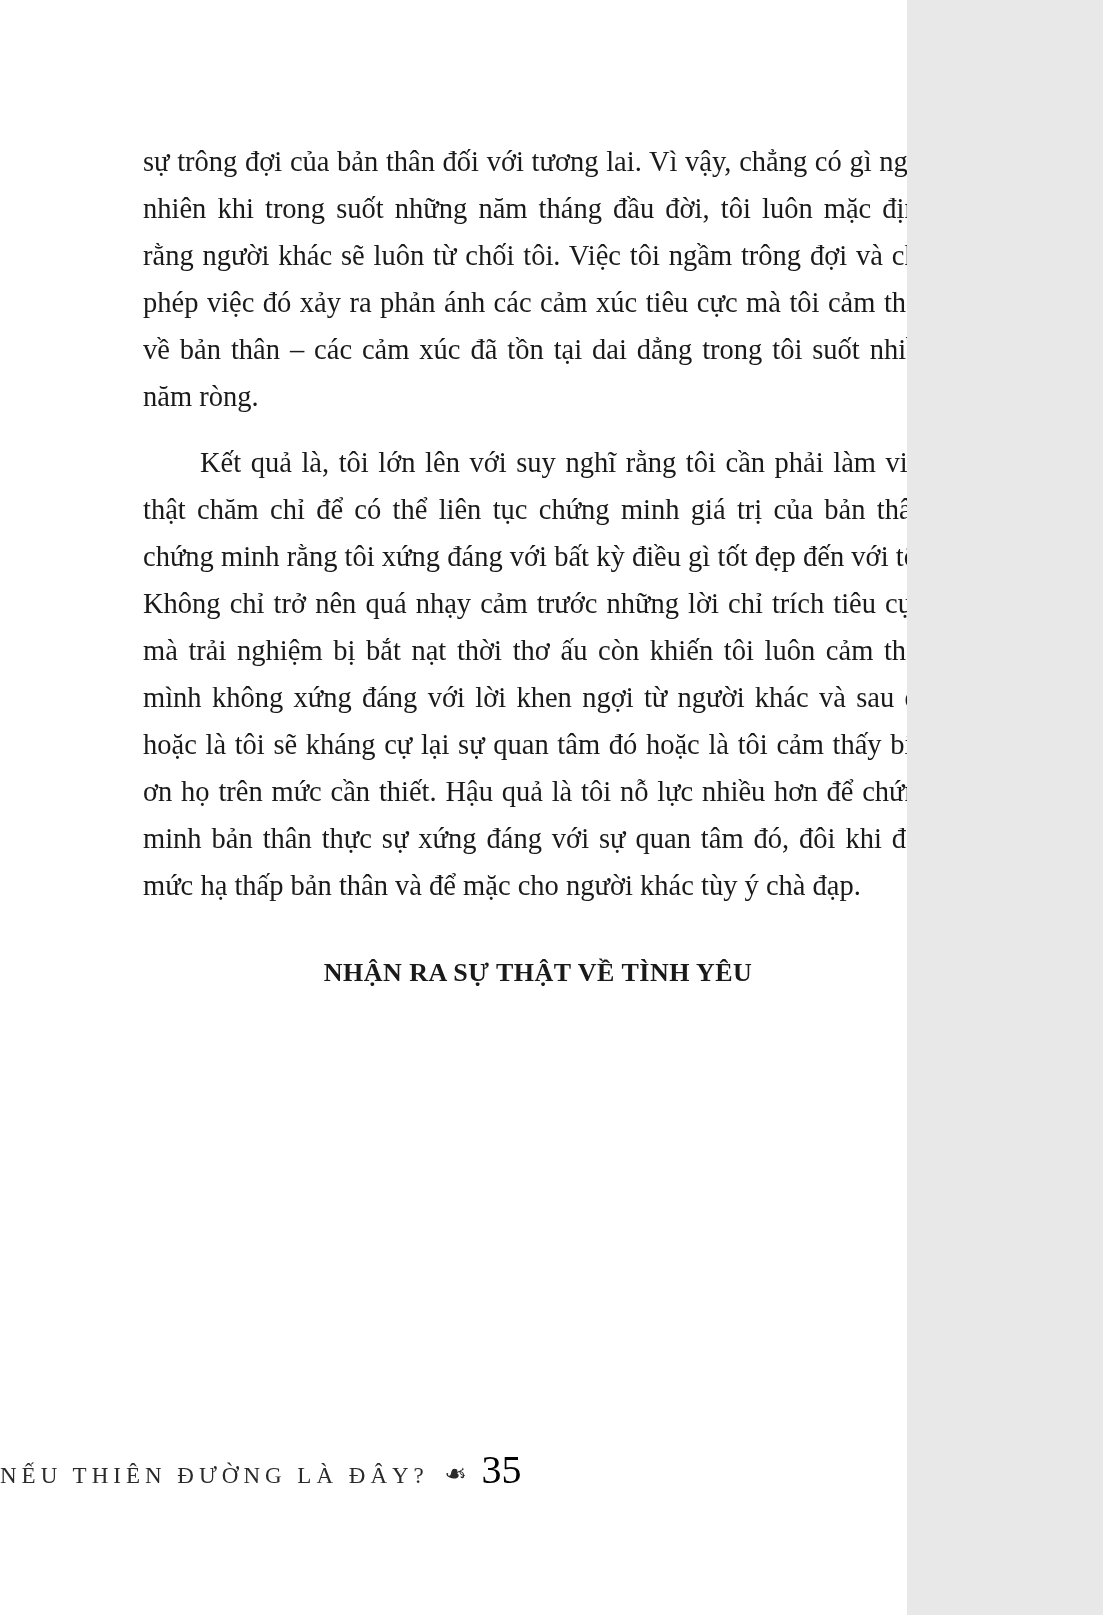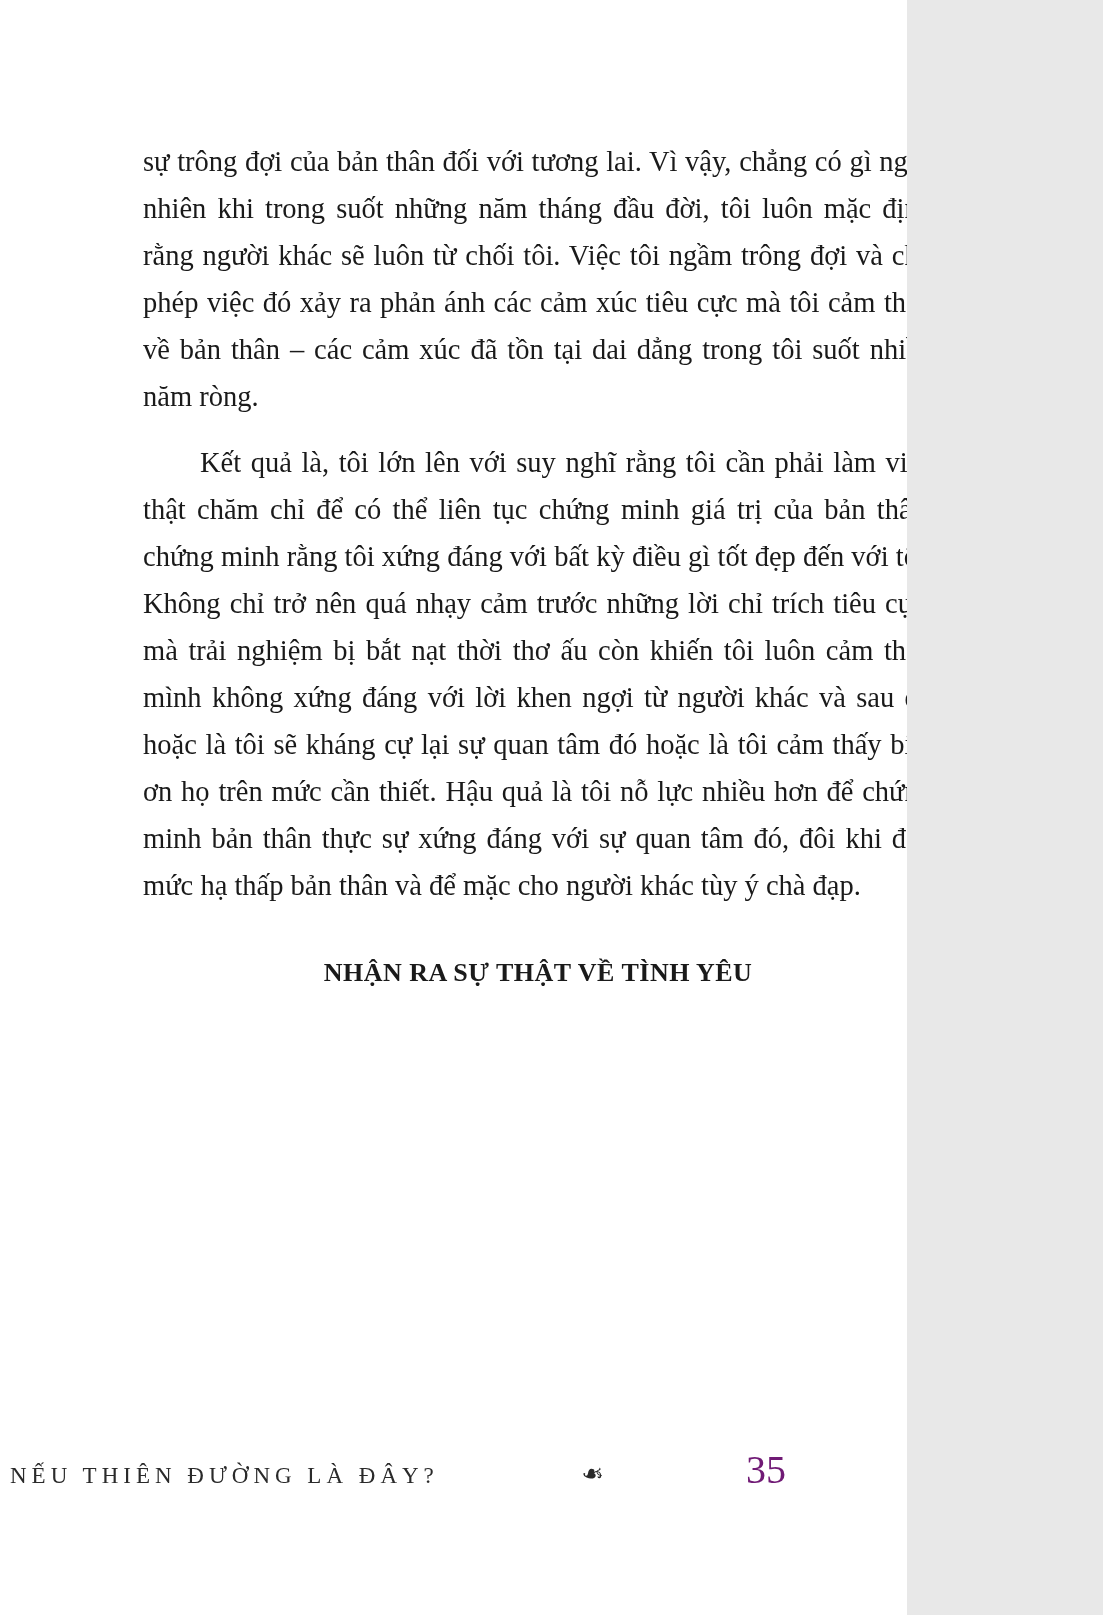--- a/index.html
+++ b/index.html
@@ -43,41 +43,40 @@
     font-weight: bold;
     text-align: center;
     letter-spacing: 0.5px;
   }
   .footer {
     position: absolute;
     top: 1446px;
     left: 0;
     right: 121px;
     display: flex;
-    justify-content: space-between;
+    justify-content: flex-start;
     align-items: baseline;
-    gap: 4px;
+    gap: 15px;
     white-space: nowrap;
-    padding-left: 10px;
   }
   .running-title {
     font-size: 23px;
     letter-spacing: 5px;
     color: #2a2a2a;
   }
   .fleuron {
     font-family: "DejaVu Sans", sans-serif;
     font-size: 27px;
     display: inline-block;
     transform: scaleX(-1);
     color: #2a2a2a;
   }
   .page-number {
     font-size: 40px;
-    color: #701a75;
+    color: #000000;
   }
 </style>
 </head>
 <body>
 
 <div class="page">
 
   <div class="text-block">
 
   <p class="para">sự trông đợi của bản thân đối với tương lai. Vì vậy, chẳng có gì ngạc nhiên khi trong suốt những năm tháng đầu đời, tôi luôn mặc định rằng người khác sẽ luôn từ chối tôi. Việc tôi ngầm trông đợi và cho phép việc đó xảy ra phản ánh các cảm xúc tiêu cực mà tôi cảm thấy về bản thân – các cảm xúc đã tồn tại dai dẳng trong tôi suốt nhiều năm ròng.</p>

